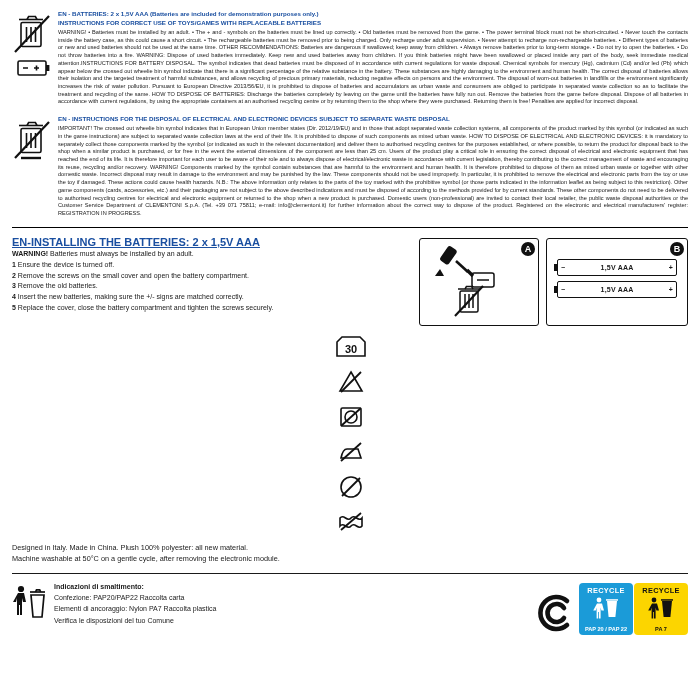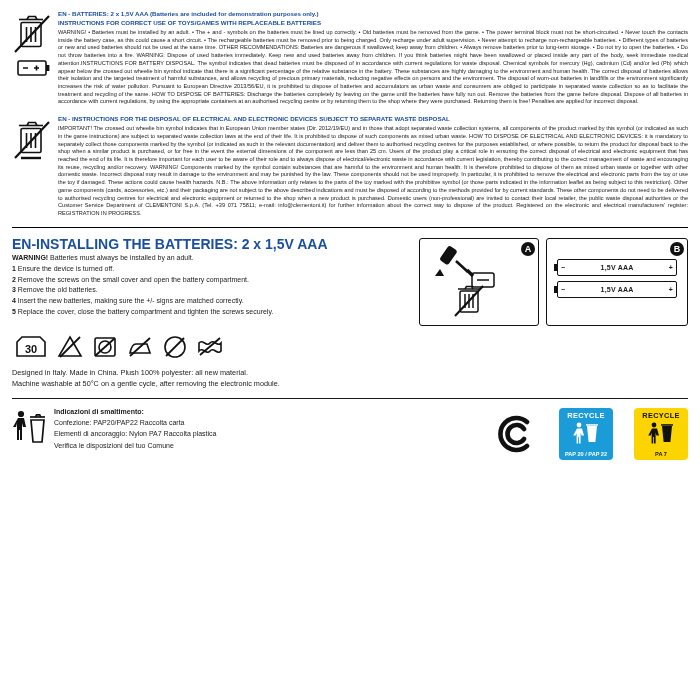--- a/index.html
+++ b/index.html
@@ -68,24 +68,25 @@
   .rule.thin { height: 1px; background: #1a1a1a; }
 
   
   .install-wrap {
     display: flex;
     gap: 10px;
     align-items: flex-start;
   }
   .install-left { flex: 1 1 auto; }
   .install-title {
-    font-size: 14px;
+    font-size: 11px;
     font-weight: bold;
     color: #1a4fa0;
     margin-bottom: 2px;
+    text-decoration: underline;
   }
   .install-warn {
     font-size: 7px;
     margin-bottom: 3px;
   }
   .install-warn b { font-weight: bold; }
   .steps { font-size: 7px; line-height: 1.55; }
   .steps div span.n { font-weight: bold; }
 
   
@@ -147,20 +148,21 @@
   }
   .battA .minus { left: 3px; }
   .battA .plus { right: 3px; }
 
   
   .care-row {
     display: flex;
     align-items: center;
     gap: 9px;
     margin: 8px 0 7px 2px;
+    flex-direction: column;
   }
 
   
   .materials {
     font-size: 7.3px;
     line-height: 1.5;
     margin-bottom: 8px;
     margin-top: 8px;
   }
 
@@ -173,22 +175,22 @@
   .foot-icon { flex: 0 0 auto; padding-top: 2px; }
   .foot-text {
     flex: 1 1 auto;
     font-size: 7px;
     line-height: 1.62;
   }
   .foot-text .hd { font-weight: bold; }
   .foot-logos {
     flex: 0 0 auto;
     display: flex;
-    gap: 21px;
-    align-items: center;
+    gap: 1px;
+    align-items: flex-end;
     padding-top: 2px;
   }
   .rec {
     width: 54px;
     height: 52px;
     border-radius: 4px;
     position: relative;
     color: #fff;
     text-align: center;
   }

